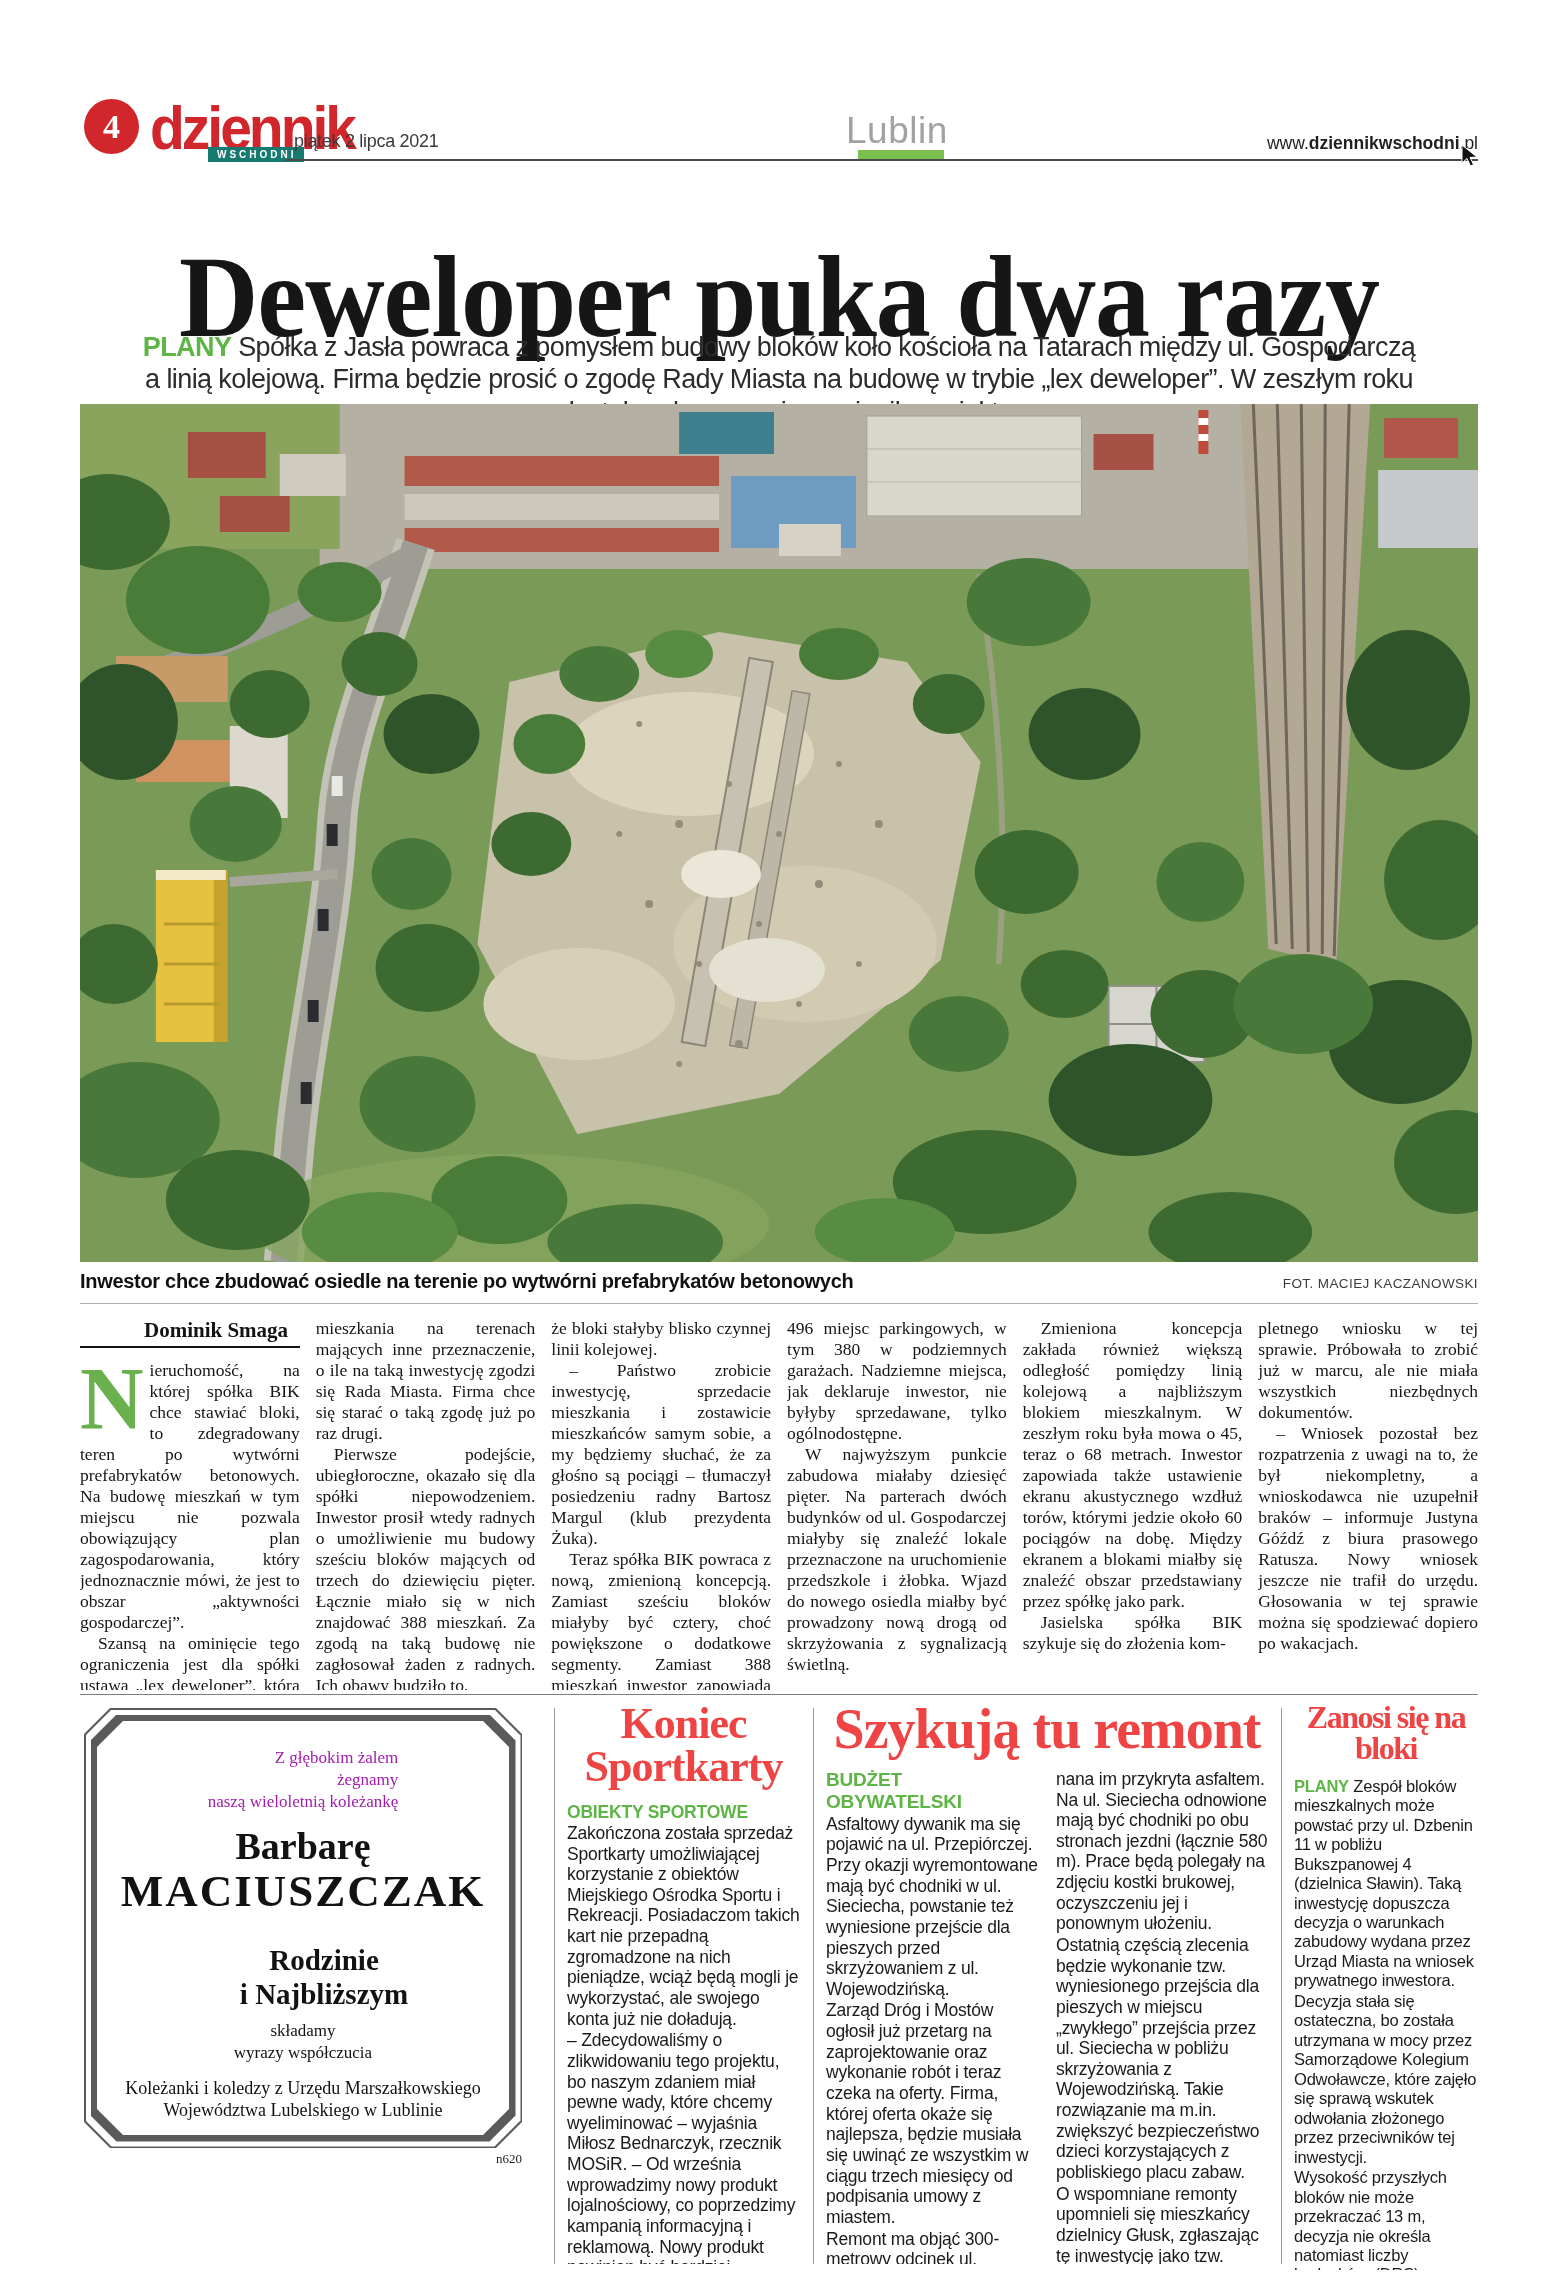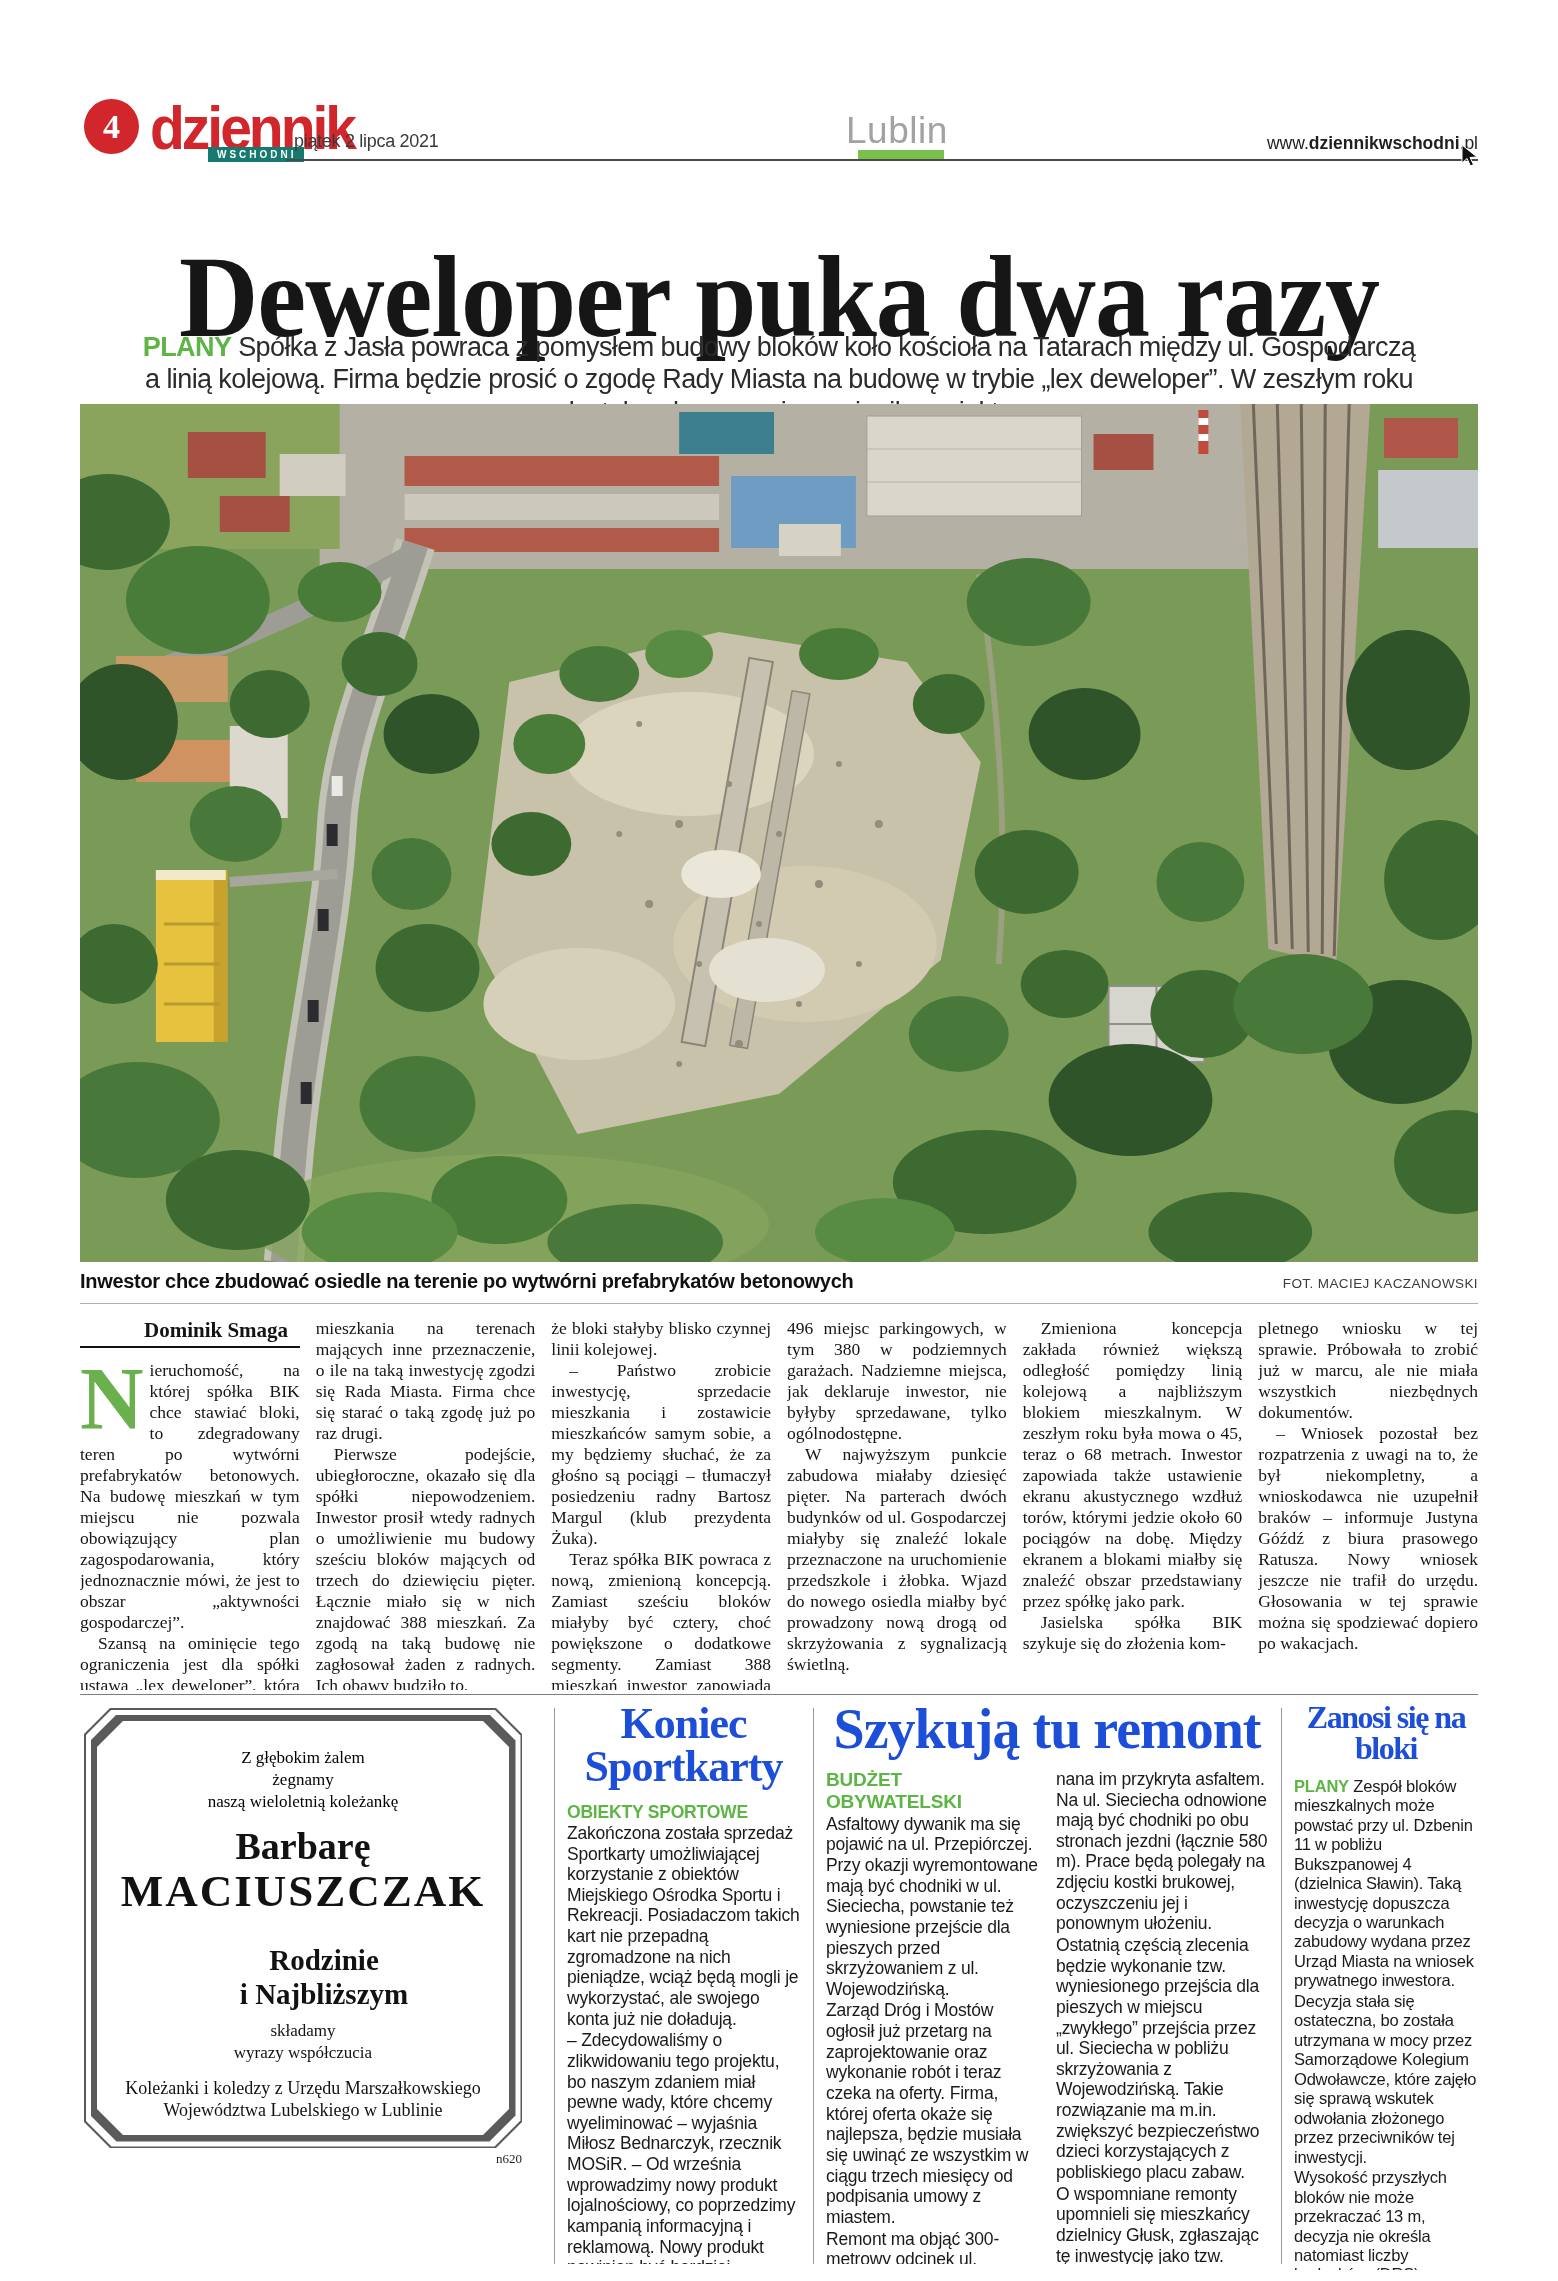--- a/index.html
+++ b/index.html
@@ -57,32 +57,32 @@
   .vdiv{width:1px;top:1708px;height:556px;background:#9a9a9a;}
   .vd1{left:554px;} .vd2{left:813px;} .vd3{left:1281px;}
 
   
   .obit-l1{left:84px;top:1708px;width:438px;height:440px;background:#5a5a5a;}
   .obit-l1,.obit-l2,.obit-l3,.obit-l4{clip-path:polygon(26px 0,calc(100% - 26px) 0,100% 26px,100% calc(100% - 26px),calc(100% - 26px) 100%,26px 100%,0 calc(100% - 26px),0 26px);}
   .obit-l2{position:absolute;inset:1.5px;background:#fff;}
   .obit-l3{position:absolute;inset:5px;background:#5a5a5a;}
   .obit-l4{position:absolute;inset:6.5px;background:#fff;display:flex;flex-direction:column;
     align-items:center;justify-content:flex-start;text-align:center;padding:26px 18px 10px;box-sizing:border-box;}
-  .obit-intro{font:17px/1.3 var(--serif);color:#000000;}
+  .obit-intro{font:17px/1.3 var(--serif);color:#a21caf;text-align:right;}
   .obit-name1{font:bold 38px var(--serif);margin-top:14px;line-height:1.05;}
   .obit-name2{font:bold 45px var(--serif);letter-spacing:2px;line-height:1.1;}
   .obit-ded{font:bold 29px/1.2 var(--serif);margin-top:26px;margin-left:42px;}
   .obit-sub{font:17px/1.25 var(--serif);margin-top:8px;}
   .obit-from{font:18px/1.25 var(--serif);margin-top:14px;}
   .obit-flower{margin-top:4px;}
   .obit-code{left:468px;top:2151px;width:54px;text-align:right;font:13px var(--serif);color:#222;}
 
   
   .b-art{font-family:var(--sans);color:#1a1a1a;}
-  .b-head{font:bold 44px/0.98 var(--serif);letter-spacing:-1px;text-align:center;color:#1d4ed8;margin:0;}
+  .b-head{font:bold 44px/0.98 var(--serif);letter-spacing:-1px;text-align:center;color:#ef4444;margin:0;}
   .b-body{font:17.5px/1.18 var(--sans);letter-spacing:-0.2px;}
   .b-body p{margin:0 0 1px 0;}
   .sportkarta{left:567px;top:1702px;width:233px;height:562px;overflow:hidden;}
   .sportkarta .b-body{margin-top:14px;}
   .remont{left:826px;top:1702px;width:442px;height:562px;overflow:hidden;}
   .remont .b-head{font-size:56px;}
   .remont-cols{display:flex;gap:18px;margin-top:12px;}
   .remont-cols .rcol{flex:1;}
   .kick-line{display:block;color:var(--green);font-weight:bold;font-size:19px;letter-spacing:-0.2px;}
   .bloki{left:1294px;top:1702px;width:184px;height:568px;overflow:hidden;}

